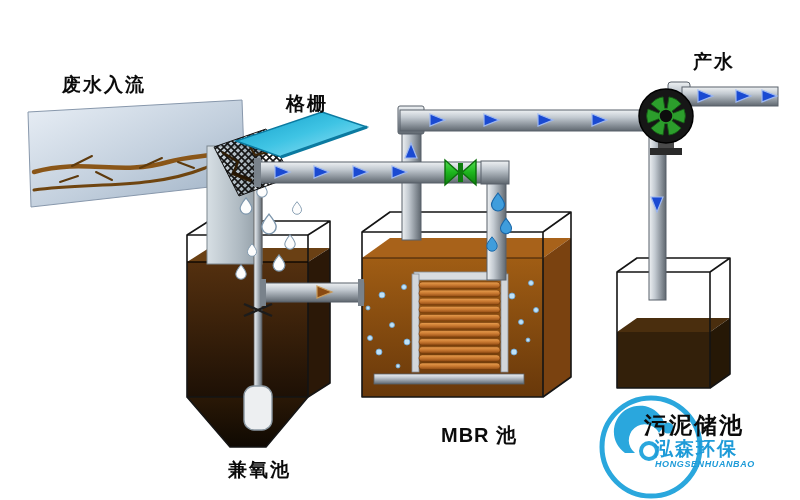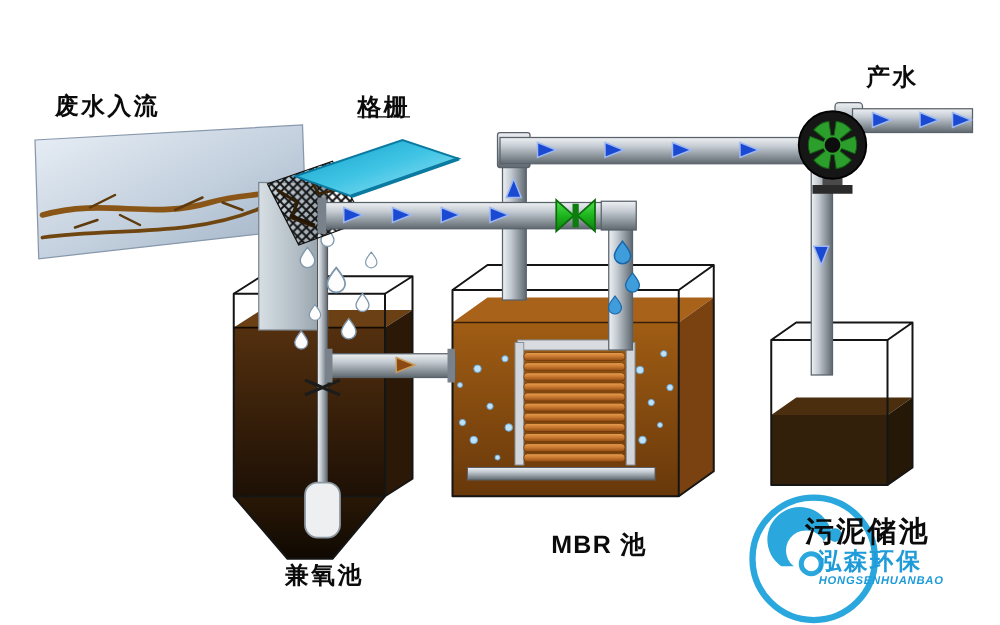--- a/index.html
+++ b/index.html
@@ -244,22 +244,22 @@
   </g>
 
   <g transform="translate(651,447)">
     <circle r="49" fill="rgba(255,255,255,0.8)" stroke="#2aa7dd" stroke-width="5"></circle>
     <path d="M-26,6 A26,26 0 1 1 14,-22 L8,-14 A16,16 0 1 0 -16,6 Z" fill="#2aa7dd"></path>
     <circle cx="17" cy="-19" r="5.5" fill="#2aa7dd"></circle>
     <circle cx="-2" cy="4" r="8" fill="none" stroke="#2aa7dd" stroke-width="4"></circle>
   </g>
 </svg>
 
-  <div class="lbl" style="left:44px; top:72px;">废水入流</div>
-  <div class="lbl" style="left:286px; top:73px;text-decoration:underline;">格栅</div>
+  <div class="lbl" style="left:62px; top:72px;">废水入流</div>
+  <div class="lbl" style="left:286px; top:91px;">格栅</div>
   <div class="lbl" style="left:693px; top:49px;">产水</div>
   <div class="lbl lbl-mbr" style="left:415px; top:422px;margin-left:26px;">MBR 池</div>
-  <div class="lbl" style="left:228px; top:447px;">兼氧池</div>
+  <div class="lbl" style="left:228px; top:457px;">兼氧池</div>
   <div class="lbl" style="left:644px; top:410px; font-size:23px;">污泥储池</div>
   <div class="logo-name" style="left:654px; top:436px;">泓森环保</div>
   <div class="logo-sub" style="left:655px; top:459px;font-style:italic;">HONGSENHUANBAO</div>
 
 </div>
 
 </body></html>

